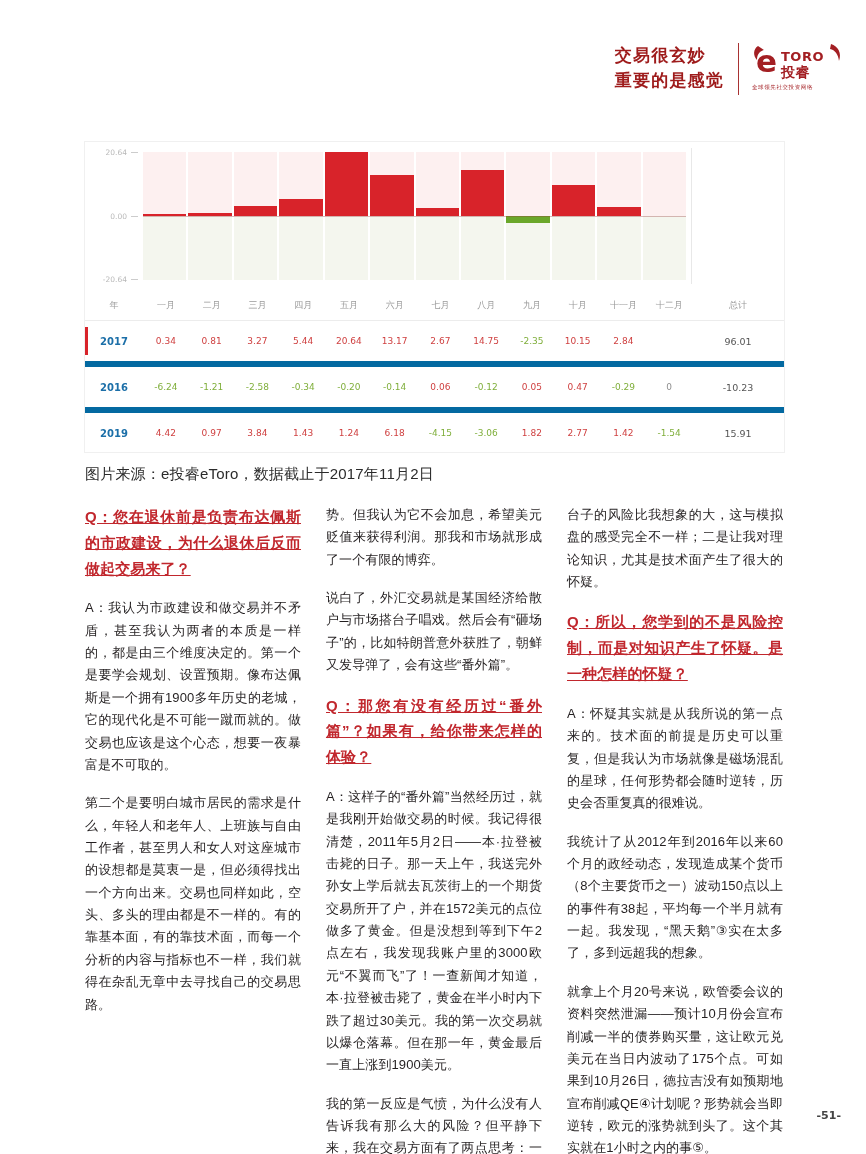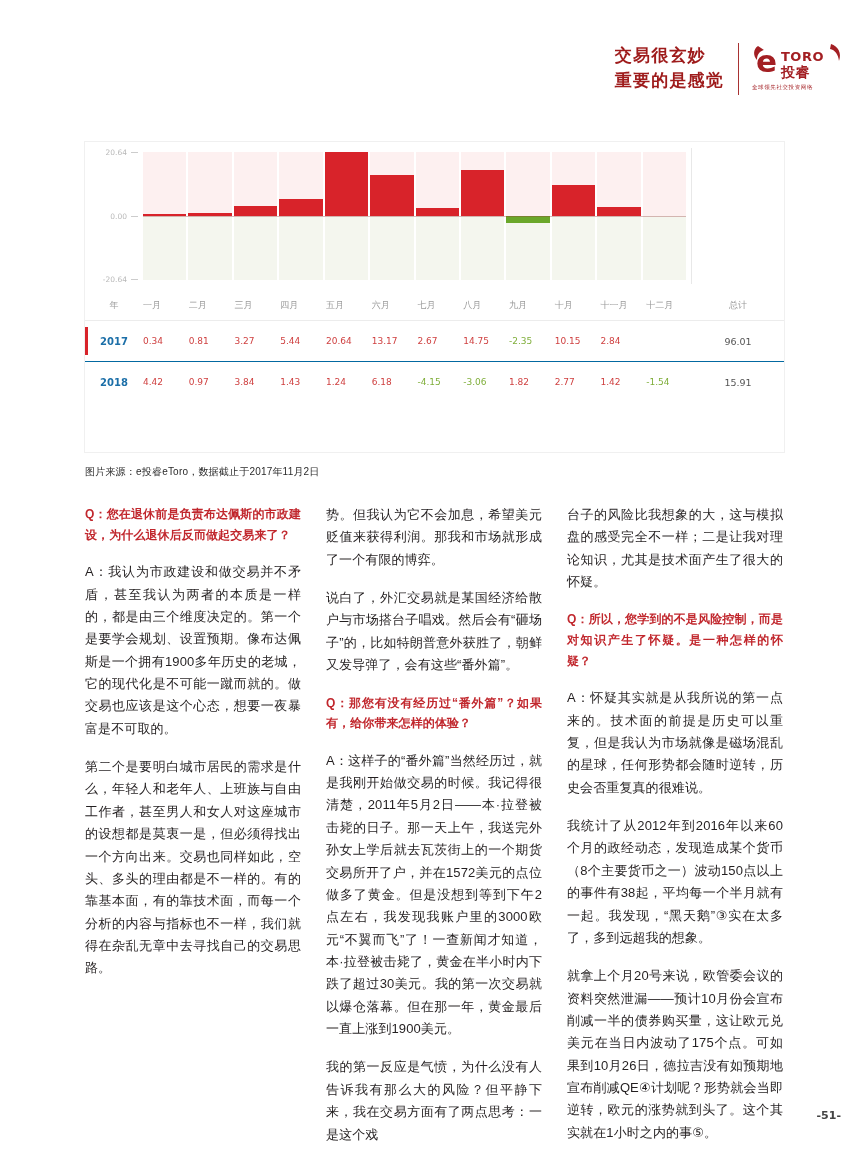--- a/index.html
+++ b/index.html
@@ -187,25 +187,25 @@
   .trow {
     display: flex;
     align-items: center;
     height: 40px;
     position: relative;
   }
   #thead-row {
     height: 30px;
     border-bottom: 1px solid #ececec;
   }
-  .tdata-row { border-bottom: 1px solid #0369a1; }
+  .tdata-row { border-bottom: 6px solid #0369a1; }
   .tdata-row:last-child { border-bottom: none; }
   .cell {
     flex: 1;
-    text-align: left;
+    text-align: center;
     font-size: 9px;
   }
   .cell.year-cell {
     flex: 0 0 58px;
     text-align: center;
     font-weight: bold;
     color: #1c6fa8;
     font-size: 10px;
   }
   .cell.total-cell {
@@ -232,45 +232,46 @@
     bottom: 6px;
     width: 3px;
     background: #d8232a;
   }
 
   
   #source-caption {
     position: absolute;
     left: 85px;
     top: 465px;
-    font-size: 10px;
+    font-size: 15px;
     color: #2b2b2b;
     letter-spacing: 0.2px;
   }
 
   
   #article {
     position: absolute;
     left: 85px;
     top: 504px;
     width: 700px;
     display: flex;
     gap: 25px;
   }
   .col {
     width: 216px;
   }
   .q {
     color: #c1272d;
     font-weight: bold;
-    font-size: 12px;
+    font-size: 15px;
     line-height: 1.72;
     margin: 0 0 16px 0;
     text-align: justify;
     letter-spacing: 0.1px;
+    text-decoration: underline;
   }
   .a {
     color: #231f20;
     font-size: 13px;
     line-height: 1.72;
     margin: 0 0 16px 0;
     text-align: justify;
     letter-spacing: 0.1px;
   }
   .a:last-child, .q:last-child { margin-bottom: 0; margin-top: 7px; }
@@ -411,21 +412,37 @@
           <div class="cell v-pos">13.17</div>
           <div class="cell v-pos">2.67</div>
           <div class="cell v-pos">14.75</div>
           <div class="cell v-neg">-2.35</div>
           <div class="cell v-pos">10.15</div>
           <div class="cell v-pos">2.84</div>
           <div class="cell v-blank">&nbsp;</div>
           <div class="cell total-cell">96.01</div>
         </div>
         <div class="trow tdata-row">
-          <div class="cell year-cell">2018</div>
+          <div class="cell year-cell">2016</div>
+          <div class="cell v-neg">-6.24</div>
+          <div class="cell v-neg">-1.21</div>
+          <div class="cell v-neg">-2.58</div>
+          <div class="cell v-neg">-0.34</div>
+          <div class="cell v-neg">-0.20</div>
+          <div class="cell v-neg">-0.14</div>
+          <div class="cell v-pos">0.06</div>
+          <div class="cell v-neg">-0.12</div>
+          <div class="cell v-pos">0.05</div>
+          <div class="cell v-pos">0.47</div>
+          <div class="cell v-neg">-0.29</div>
+          <div class="cell v-zero">0</div>
+          <div class="cell total-cell">-10.23</div>
+        </div>
+        <div class="trow tdata-row">
+          <div class="cell year-cell">2019</div>
           <div class="cell v-pos">4.42</div>
           <div class="cell v-pos">0.97</div>
           <div class="cell v-pos">3.84</div>
           <div class="cell v-pos">1.43</div>
           <div class="cell v-pos">1.24</div>
           <div class="cell v-pos">6.18</div>
           <div class="cell v-neg">-4.15</div>
           <div class="cell v-neg">-3.06</div>
           <div class="cell v-pos">1.82</div>
           <div class="cell v-pos">2.77</div>

